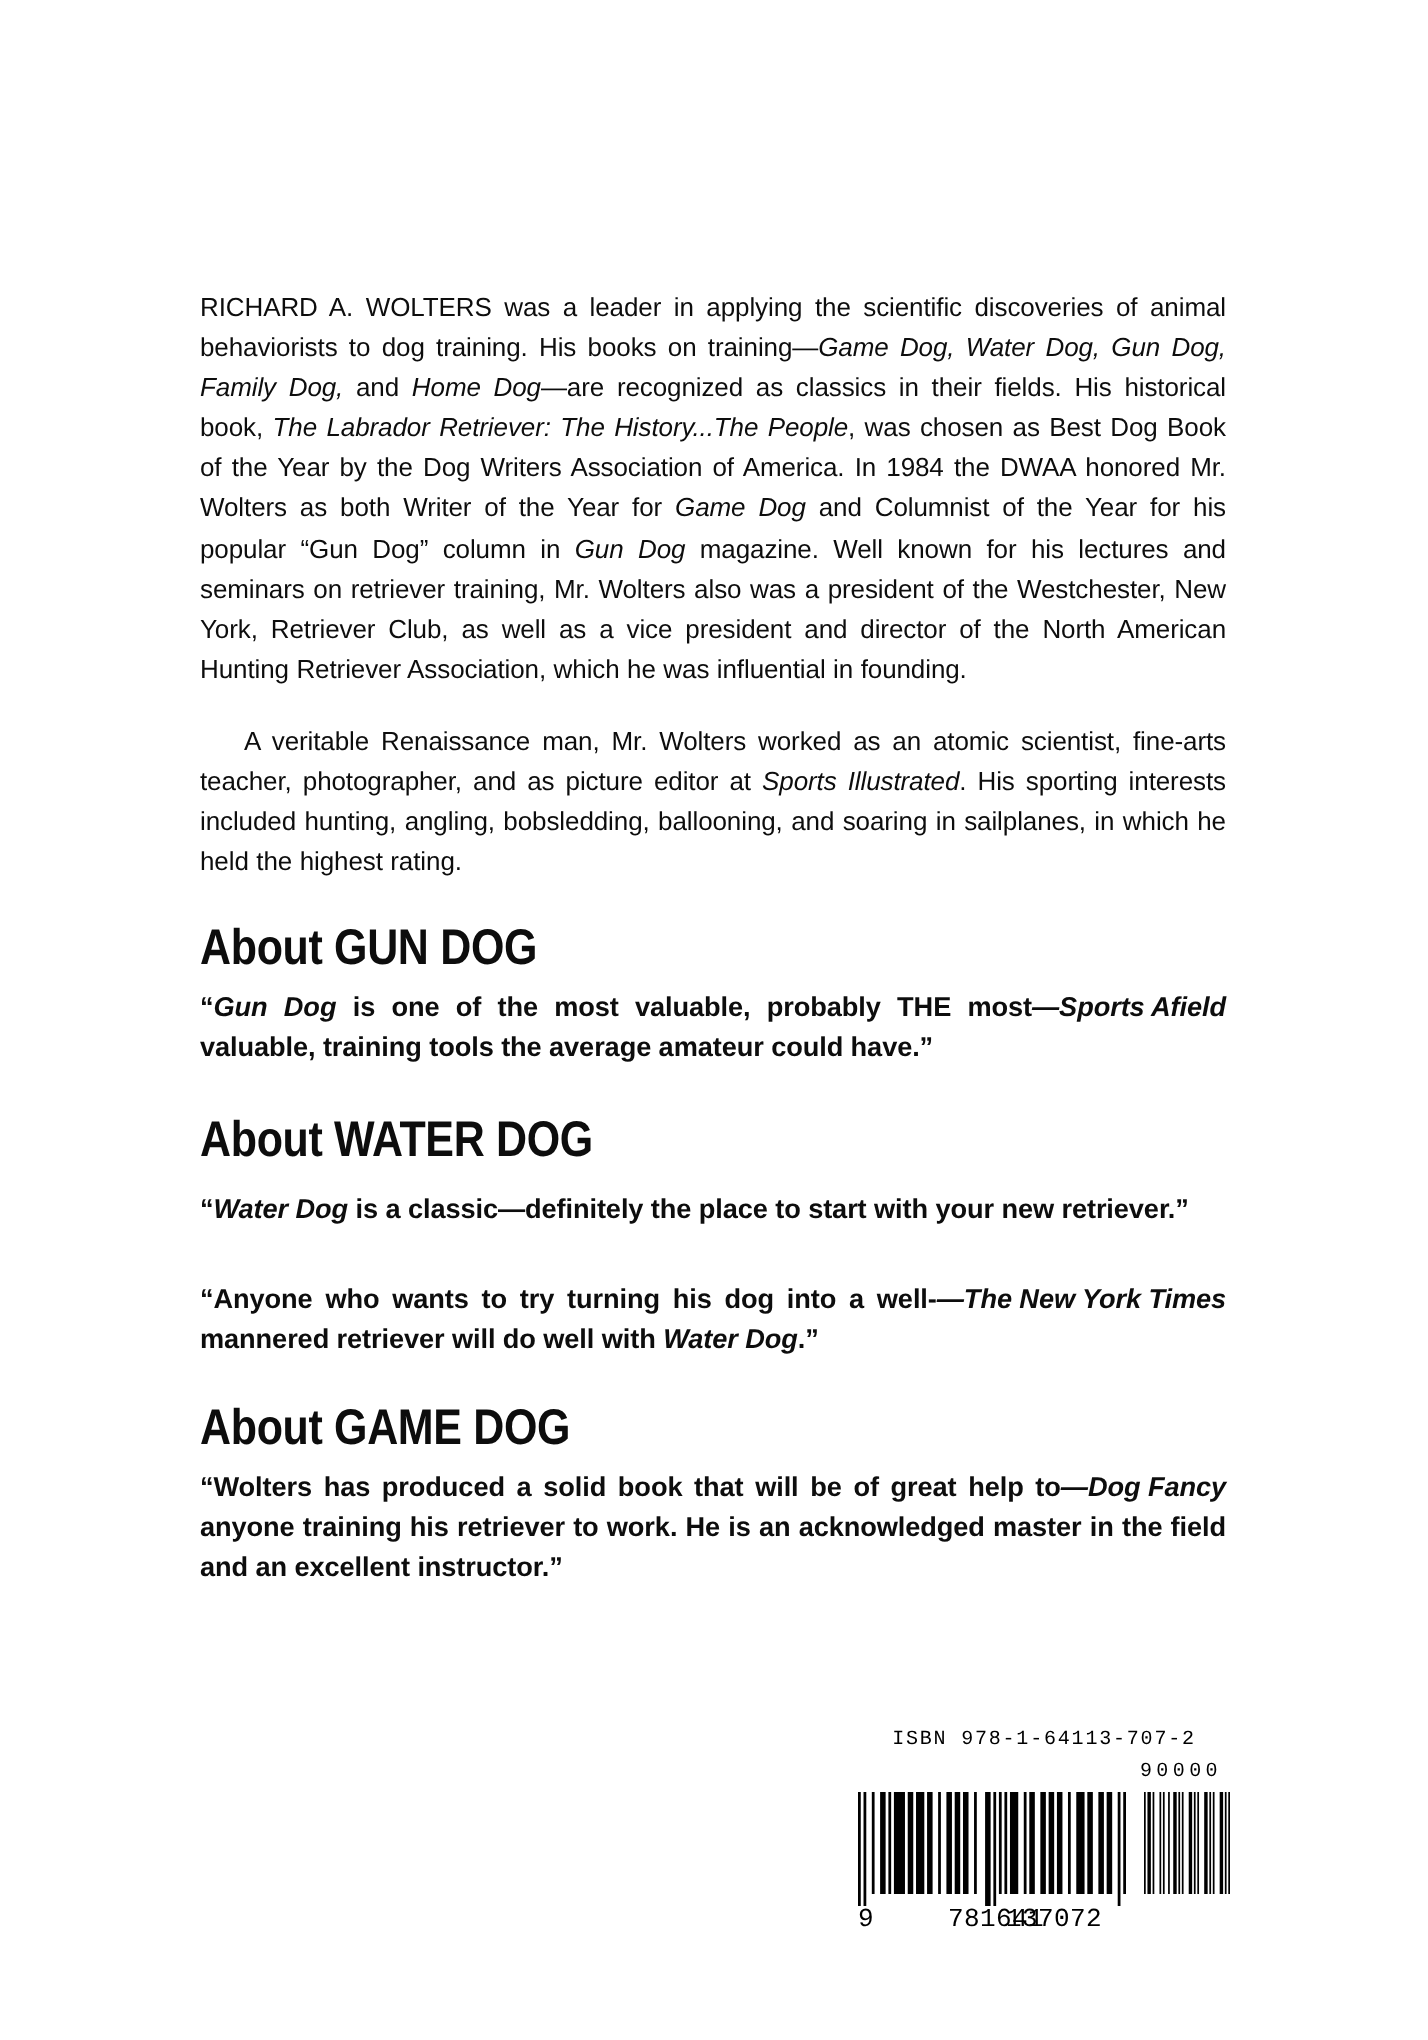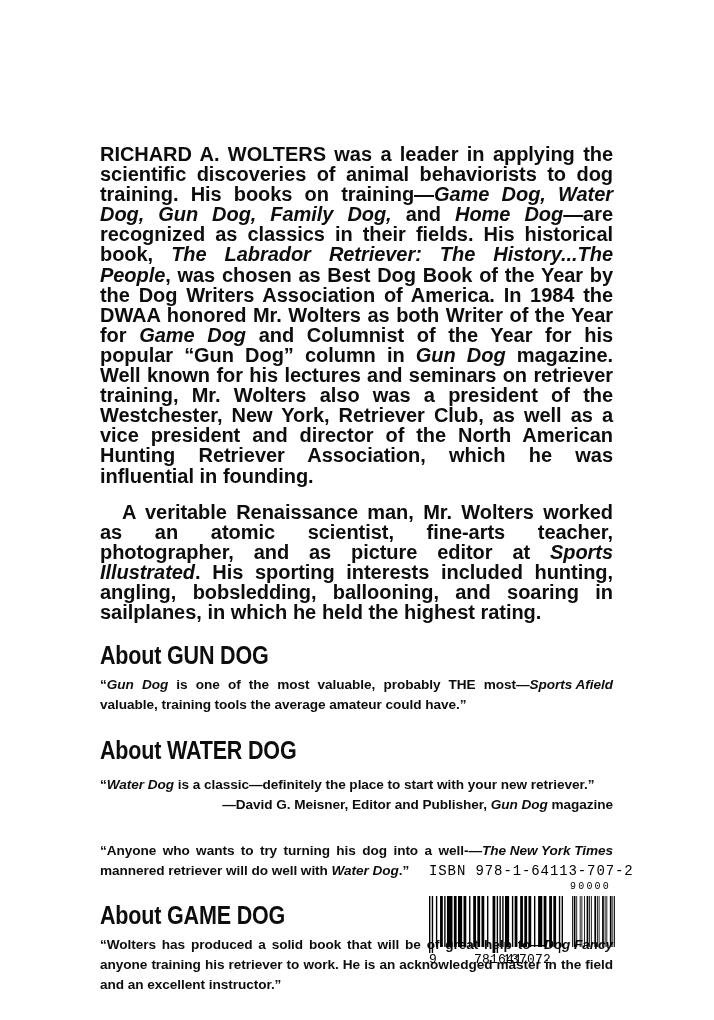--- a/index.html
+++ b/index.html
@@ -25,23 +25,23 @@
 
   .content {
     position: absolute;
     left: 100px;
     top: 144px;
     width: 513px;
   }
 
   
   .bio {
-    font-size: 20px;
+    font-size: 13px;
     line-height: 20.1px;
-    font-weight: 700;
+    font-weight: 400;
     text-align: justify;
     letter-spacing: -0.05px;
     margin: 0;
     word-spacing: 0.2px;
   }
   .bio + .bio {
     text-indent: 22px;
     margin-top: 16px;
   }
   .bio i, .quote i {
@@ -92,21 +92,21 @@
 
   
   .barcode-zone {
     position: absolute;
     left: 429px;
     top: 864px;
     width: 186px;
   }
   .isbn-text {
     font-family: "Liberation Mono", "DejaVu Sans Mono", monospace;
-    font-size: 14px;
+    font-size: 10px;
     letter-spacing: 0.9px;
     text-align: center;
     color: #000;
     height: 14px;
     line-height: 14px;
     white-space: nowrap;
   }
   .addon-text {
     font-family: "Liberation Mono", "DejaVu Sans Mono", monospace;
     font-size: 10px;
@@ -156,21 +156,21 @@
 
   <div class="content">
 
     <p class="bio" id="bio1"><span>RICHARD A. WOLTERS was a leader in applying the scientific discoveries of animal behaviorists to dog training. His books on training—</span><i>Game Dog, Water Dog, Gun Dog, Family Dog,</i><span> and </span><i>Home Dog</i><span>—are recognized as classics in their fields. His historical book, </span><i>The Labrador Retriever: The History...The People</i><span>, was chosen as Best Dog Book of the Year by the Dog Writers Association of America. In 1984 the DWAA honored Mr. Wolters as both Writer of the Year for </span><i>Game Dog</i><span> and Columnist of the Year for his popular “Gun Dog” column in </span><i>Gun Dog</i><span> magazine. Well known for his lectures and seminars on retriever training, Mr. Wolters also was a president of the Westchester, New York, Retriever Club, as well as a vice president and director of the North American Hunting Retriever Association, which he was influential in founding.</span></p>
     <p class="bio" id="bio2"><span>A veritable Renaissance man, Mr. Wolters worked as an atomic scientist, fine-arts teacher, photographer, and as picture editor at </span><i>Sports Illustrated</i><span>. His sporting interests included hunting, angling, bobsledding, ballooning, and soaring in sailplanes, in which he held the highest rating.</span></p>
 
     <h2 class="section-heading sec-gundog">About GUN DOG</h2>
     <p class="quote" id="q-gundog"><span class="attrib">—Sports Afield</span><span>“</span><i>Gun Dog</i><span> is one of the most valuable, probably THE most valuable, training tools the average amateur could have.”</span></p>
 
     <h2 class="section-heading sec-waterdog">About WATER DOG</h2>
-    <p class="quote nofill" id="q-water1"><span>“</span><i>Water Dog</i><span> is a classic—definitely the place to start with your new retriever.”</span><span class="attrib-right"><span>—David G. Meisner, Editor and Publisher, </span><i>Gun Dog</i><span> magazine</span></span></p>
+    <p class="quote nofill" id="q-water1"><span>“</span><i>Water Dog</i><span> is a classic—definitely the place to start with your new retriever.”</span></p>
     <p class="quote quote-block2" id="q-water2"><span class="attrib">—The New York Times</span><span>“Anyone who wants to try turning his dog into a well-mannered retriever will do well with </span><i>Water Dog</i><span>.”</span></p>
 
     <h2 class="section-heading sec-gamedog">About GAME DOG</h2>
     <p class="quote" id="q-game"><span class="attrib">—Dog Fancy</span><span>“Wolters has produced a solid book that will be of great help to anyone training his retriever to work. He is an acknowledged master in the field and an excellent instructor.”</span></p>
 
   </div>
 
   <div class="barcode-zone">
     <div class="isbn-text">ISBN 978-1-64113-707-2</div>
     <div class="addon-text">90000</div>

